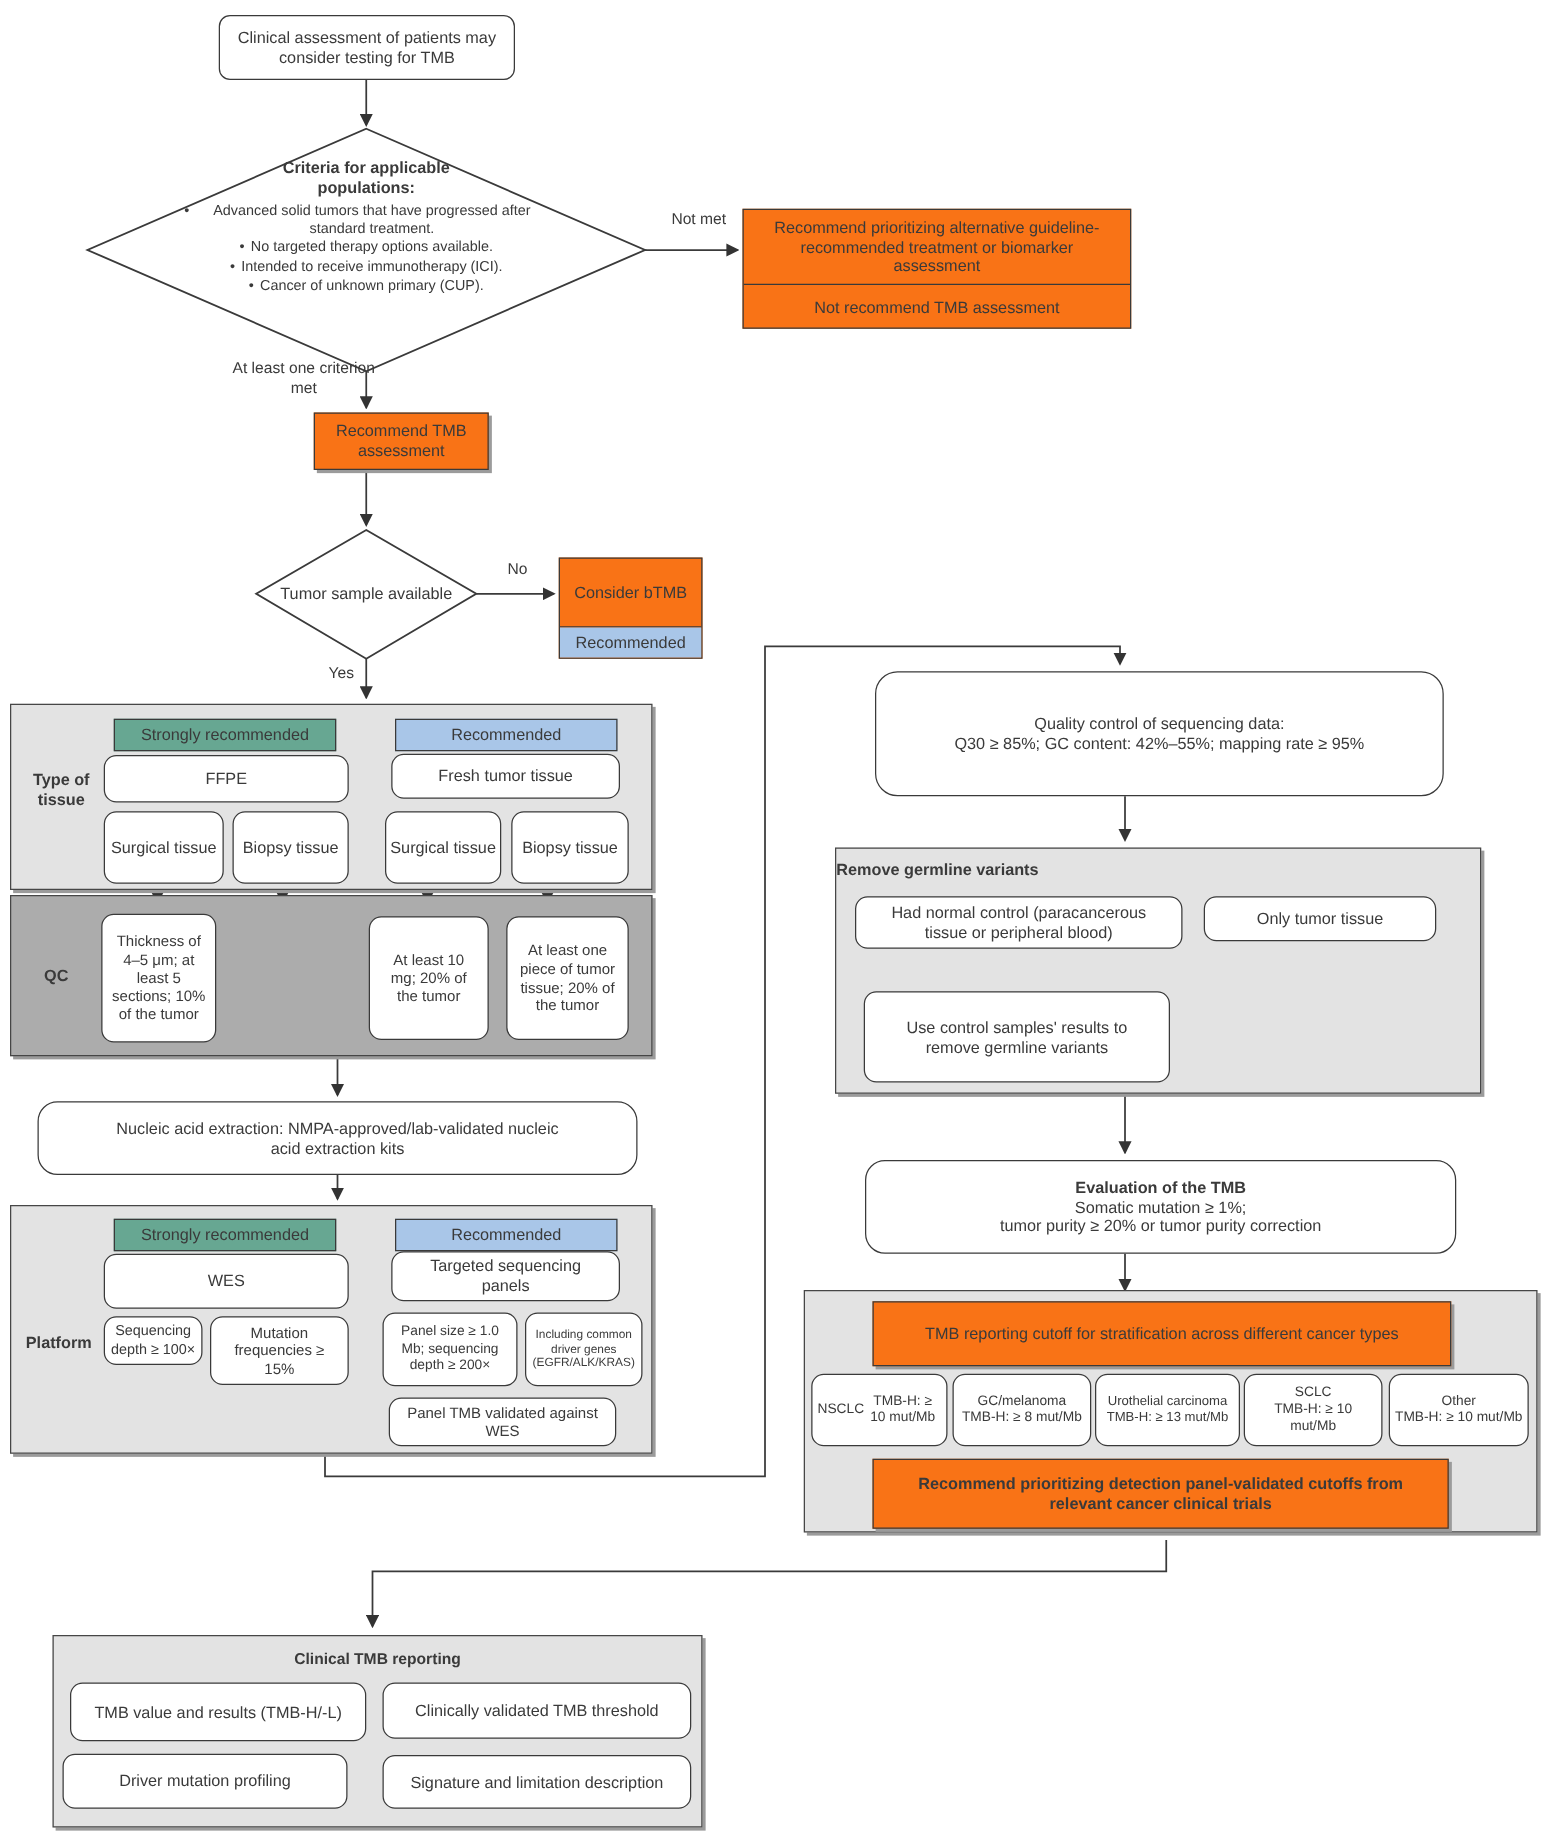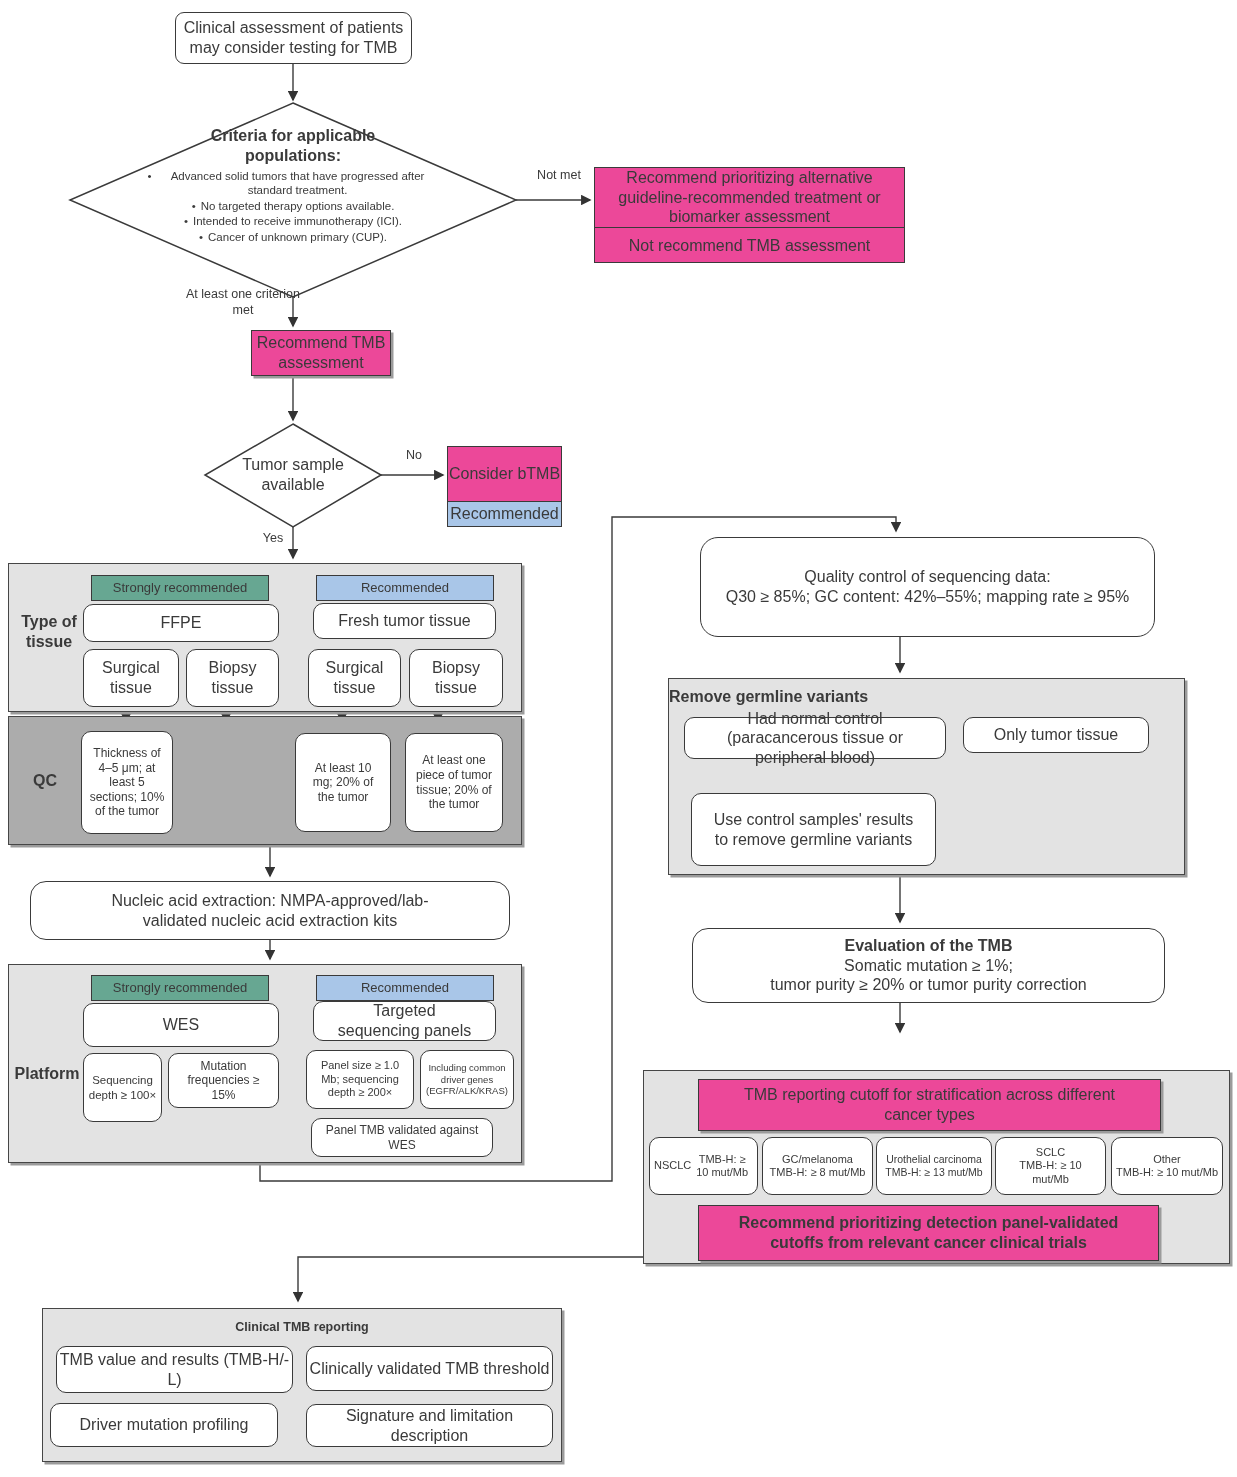--- a/index.html
+++ b/index.html
@@ -2,30 +2,30 @@
 <html style="--strong: #67a792; --recommended: #a9c6e8; --panel_light: #e3e3e3; --panel_dark: #acacac;"><head>
 <meta charset="utf-8">
 <style>
   html,body{margin:0;padding:0;background:#ffffff;}
   body{font-family:"Liberation Sans","DejaVu Sans",sans-serif;color:#3a3a3a;}
   .stage{position:relative;width:1237px;height:1477px;background:#fff;overflow:hidden;}
   .abs{position:absolute;box-sizing:border-box;}
   .ctr{display:flex;align-items:center;justify-content:center;text-align:center;line-height:1.22;}
   .rbox{background:#fff;border:1.4px solid #3a3a3a;border-radius:10px;}
   .rbox-lg{background:#fff;border:1.5px solid #3a3a3a;border-radius:16px;}
-  .sqbox{background:#ec4899;border:1.7px solid #3a3a3a;}
+  .sqbox{background:#f97316;border:1.7px solid #3a3a3a;}
   .shadow{box-shadow:2.5px 2.5px 0 #9b9b9b;}
   .panel{border:1.8px solid #464646;box-shadow:2.5px 2.5px 0 #9b9b9b;}
   .panel-light{background:var(--panel_light,#e3e3e3);}
   .panel-dark{background:var(--panel_dark,#acacac);}
   .hdr{border:1.4px solid #3a3a3a;font-size:13px;}
   .hdr-green{background:var(--strong,#67a792);}
   .hdr-blue{background:var(--recommended,#a9c6e8);}
   .bold{font-weight:bold;}
-  .fs13{font-size:16px;} .fs125{font-size:12.5px;} .fs12{font-size:12px;}
+  .fs13{font-size:13px;} .fs125{font-size:12.5px;} .fs12{font-size:12px;}
   .fs115{font-size:11.5px;} .fs11{font-size:11px;} .fs105{font-size:10.5px;}
   .fs95{font-size:9.5px;}
   .lbl{font-size:12.5px;text-align:center;line-height:1.25;}
   svg.wires{position:absolute;left:0;top:0;z-index:0;}
   .z1{z-index:1;}
   .bullet-row{display:flex;justify-content:center;gap:5px;margin-top:1px;}
   .bullet-text{line-height:1.25;}
   .dot{line-height:1.25;}
 </style>
 </head>
@@ -129,21 +129,21 @@
   </div>
 
   <div class="abs ctr rbox-lg fs13 z1" style="left:30px;top:881px;width:480px;height:59px;padding:0 60px;">Nucleic acid extraction: NMPA-approved/lab-validated nucleic acid extraction kits</div>
 
   <div class="abs panel panel-light z1" style="left:8px;top:964px;width:514px;height:199px;">
     <div class="abs ctr bold fs13" style="left:2px;top:97px;width:72px;height:24px;">Platform</div>
     <div class="abs ctr hdr hdr-green" style="left:82px;top:10px;width:178px;height:26px;">Strongly recommended</div>
     <div class="abs ctr hdr hdr-blue" style="left:307px;top:10px;width:178px;height:26px;">Recommended</div>
     <div class="abs ctr rbox fs13" style="left:74px;top:38px;width:196px;height:44px;">WES</div>
     <div class="abs ctr rbox fs13" style="left:304px;top:36px;width:183px;height:40px;padding:0 20px;">Targeted sequencing panels</div>
-    <div class="abs ctr rbox fs115" style="left:74px;top:88px;width:79px;height:69px;padding:2px 3px;">Sequencing depth ≥ 100×</div>
+    <div class="abs ctr rbox fs115" style="left:74px;top:88px;width:79px;height:39px;padding:2px 3px;">Sequencing depth ≥ 100×</div>
     <div class="abs ctr rbox fs12" style="left:159px;top:88px;width:111px;height:55px;padding:2px 6px;">Mutation frequencies ≥ 15%</div>
     <div class="abs ctr rbox fs11" style="left:297px;top:85px;width:108px;height:59px;padding:2px 6px;">Panel size ≥ 1.0 Mb; sequencing depth ≥ 200×</div>
     <div class="abs ctr rbox fs95" style="left:411px;top:85px;width:94px;height:59px;padding:2px 5px;">Including common driver genes (EGFR/ALK/KRAS)</div>
     <div class="abs ctr rbox fs12" style="left:302px;top:153px;width:182px;height:39px;">Panel TMB validated against WES</div>
   </div>
 
   <div class="abs ctr rbox-lg z1" style="left:700px;top:537px;width:455px;height:100px;border-radius:18px;">
     <div>
       <div class="fs13">Quality control of sequencing data:</div>
       <div class="fs13">Q30 ≥ 85%; GC content: 42%–55%; mapping rate ≥ 95%</div>
@@ -158,21 +158,21 @@
   </div>
 
   <div class="abs ctr rbox-lg z1" style="left:692px;top:928px;width:473px;height:75px;">
     <div>
       <div class="bold fs13">Evaluation of the TMB</div>
       <div class="fs13">Somatic mutation ≥ 1%;</div>
       <div class="fs13">tumor purity ≥ 20% or tumor purity correction</div>
     </div>
   </div>
 
-  <div class="abs panel panel-light z1" style="left:643px;top:1070px;width:587px;height:194px;padding-left:24px;">
+  <div class="abs panel panel-light z1" style="left:643px;top:1032px;width:587px;height:194px;padding-left:24px;">
     <div class="abs ctr sqbox shadow fs13" style="left:54px;top:8px;width:463px;height:52px;padding:0 25px;">TMB reporting cutoff for stratification across different cancer types</div>
     <div class="abs rbox" style="left:5px;top:66px;width:109px;height:58px;">
       <div class="ctr fs11" style="height:100%;flex-direction:row;padding:0 4px;">
         <div>NSCLC</div>
         <div>TMB-H: ≥ 10 mut/Mb</div>
       </div>
     </div>
     <div class="abs rbox" style="left:118px;top:66px;width:111px;height:58px;">
       <div class="ctr fs11" style="height:100%;flex-direction:column;padding:0 4px;">
         <div>GC/melanoma</div>

